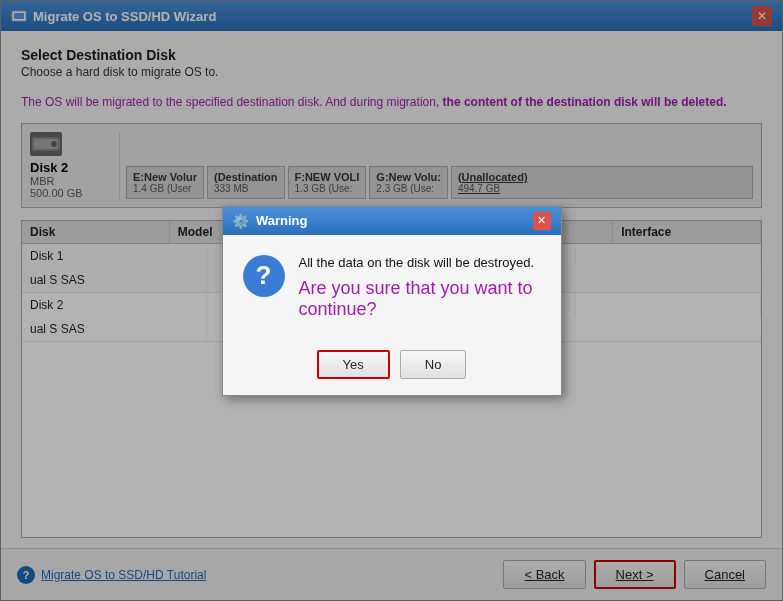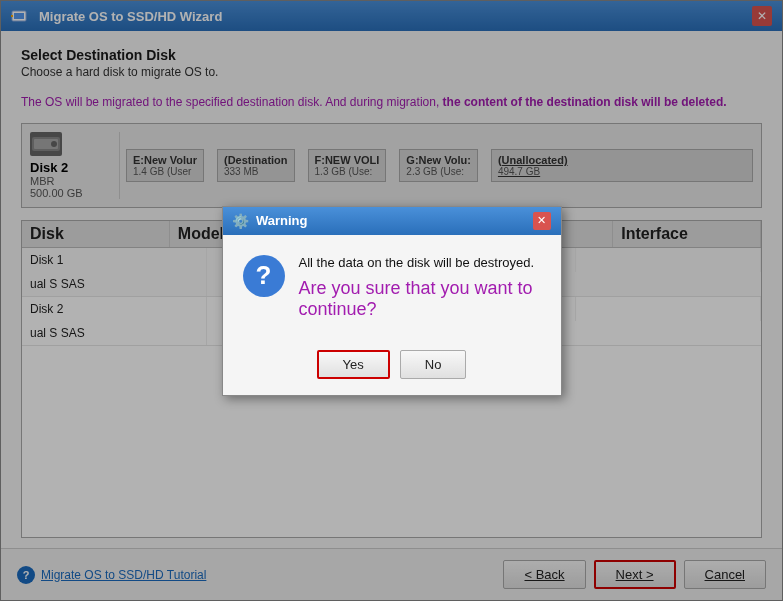--- a/index.html
+++ b/index.html
@@ -22,21 +22,21 @@
       display: flex;
       align-items: center;
       justify-content: space-between;
       height: 30px;
       flex-shrink: 0;
     }
 
     .title-bar-left {
       display: flex;
       align-items: center;
-      gap: 12px;
+      gap: 6px;
     }
 
     .title-icon {
       width: 16px;
       height: 16px;
       display: flex;
       align-items: center;
       justify-content: center;
     }
 
@@ -133,22 +133,22 @@
     }
 
     .disk-size {
       font-size: 11px;
       color: #555;
     }
 
     .partitions {
       flex: 1;
       display: flex;
-      align-items: center;
-      gap: 13px;
+      align-items: flex-end;
+      gap: 3px;
     }
 
     .partition {
       border: 1px solid #aaa;
       background: #d4d4d4;
       padding: 4px 6px;
       font-size: 10px;
       color: #333;
       display: flex;
       flex-direction: column;
@@ -184,21 +184,21 @@
 
     .table-header {
       display: grid;
       grid-template-columns: 1fr 1fr 1fr 1fr 1fr;
       background: #e0e0e0;
       border-bottom: 1px solid #bbb;
     }
 
     .table-header-cell {
       padding: 4px 8px;
-      font-size: 16px;
+      font-size: 12px;
       font-weight: 600;
       border-right: 1px solid #ccc;
       color: #222;
     }
 
     .table-row {
       display: grid;
       grid-template-columns: 1fr 1fr 1fr 1fr;
       border-bottom: 1px solid #e5e5e5;
     }

